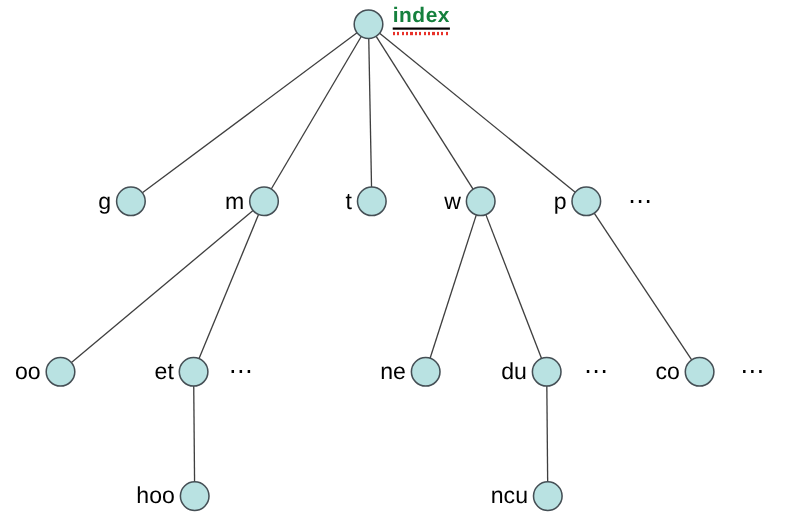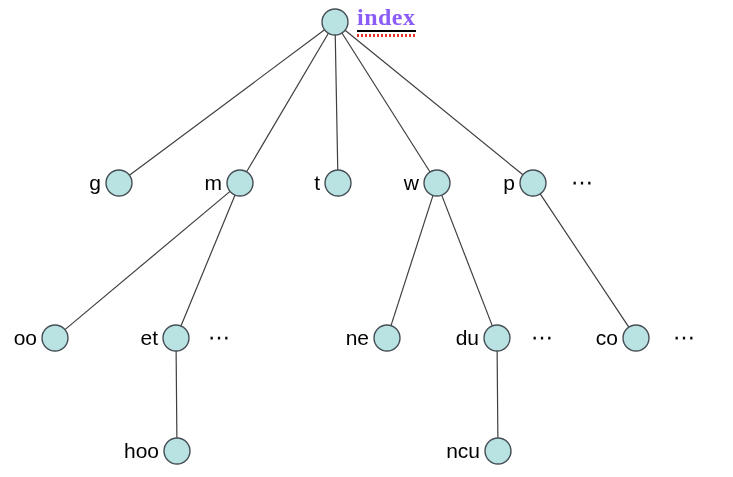--- a/index.html
+++ b/index.html
@@ -49,24 +49,24 @@
   .ellipsis-mark {
     font-family: "Liberation Sans", sans-serif;
     font-size: 22px;
     fill: #000000;
     text-anchor: middle;
     dominant-baseline: middle;
     letter-spacing: 2px;
   }
   .root-title {
     position: absolute;
-    font-family: Liberation Serif, serif;
+    font-family: Liberation Sans, sans-serif;
     font-weight: bold;
-    font-size: 24px;
-    color: #8b5cf6;
+    font-size: 19px;
+    color: #15803d;
     letter-spacing: 0.5px;
     line-height: 1;
     white-space: nowrap;
   }
   .root-title .title-text {
     display: inline-block;
     border-bottom: 2px solid #000000;
     padding-bottom: 1px;
   }
   .root-title .spell-underline {

